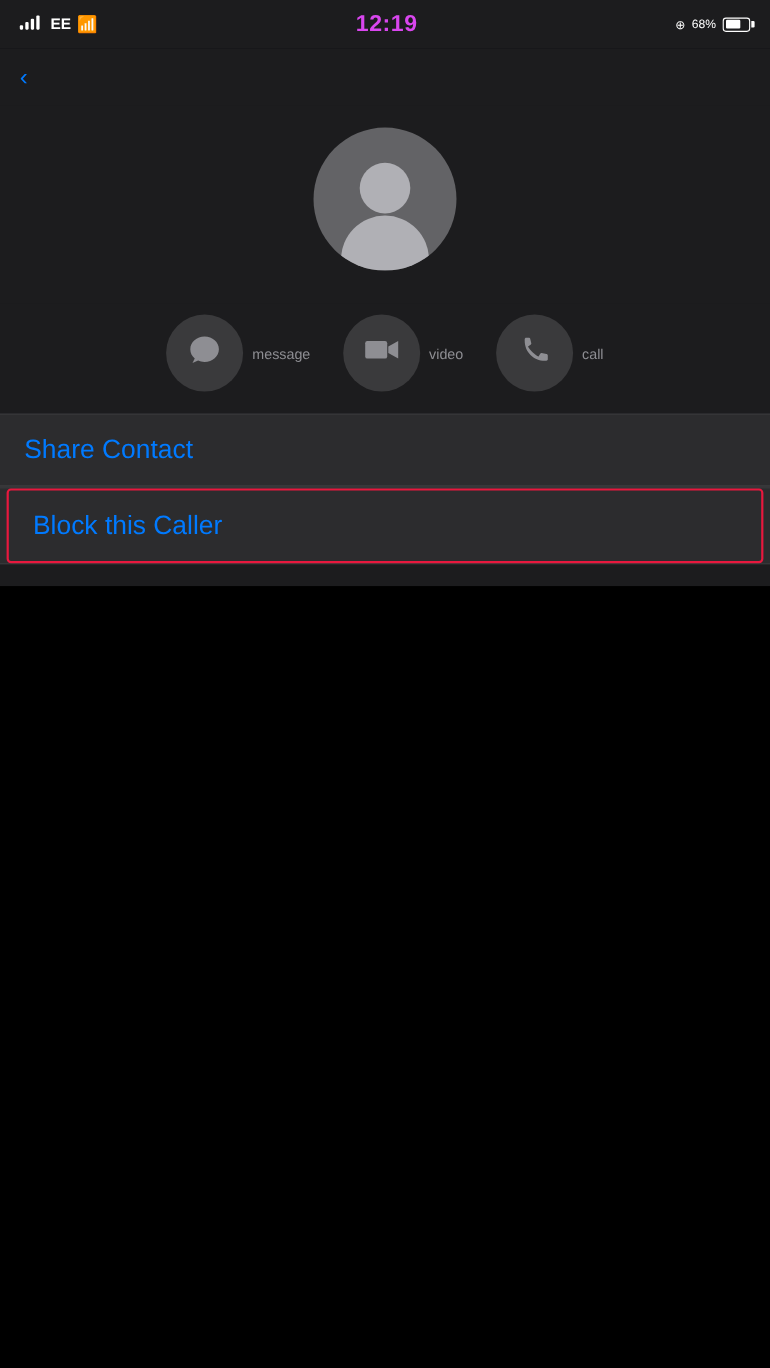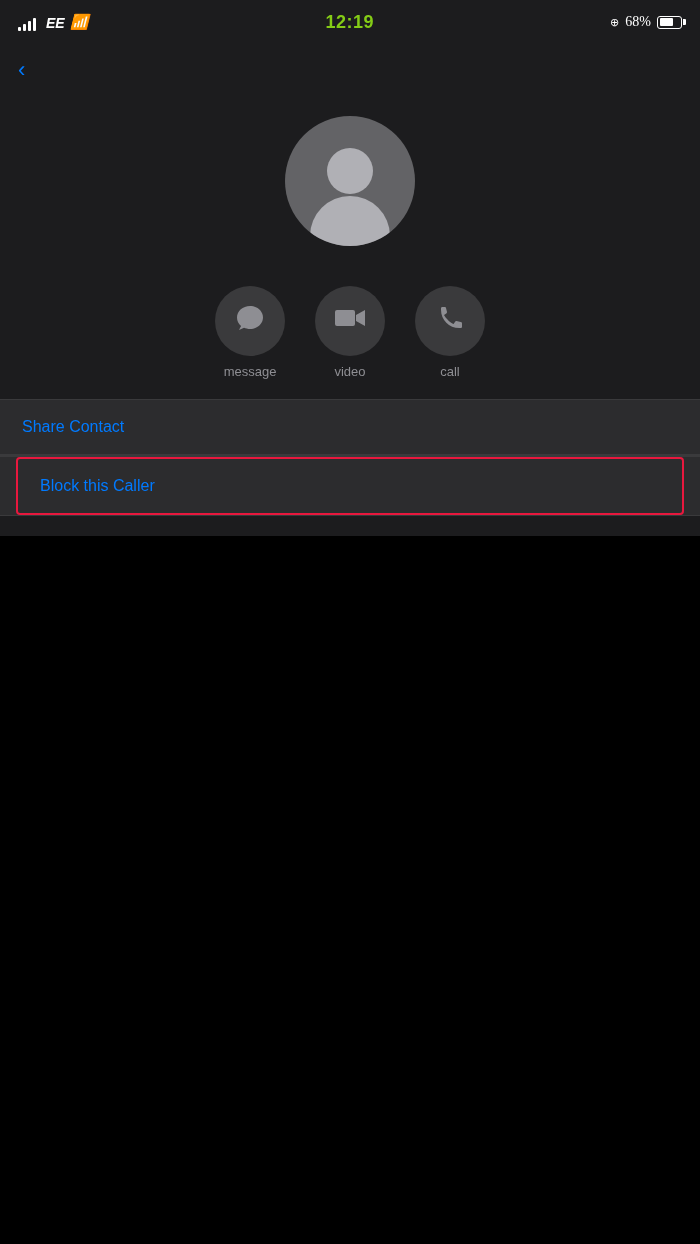--- a/index.html
+++ b/index.html
@@ -19,23 +19,22 @@
       height: 44px;
       background: #1c1c1e;
       display: flex;
       align-items: center;
       justify-content: space-between;
       padding: 0 18px;
     }
 
     .status-left {
       display: flex;
-      align-items: flex-end;
+      align-items: flex-start;
       gap: 6px;
-      font-style: italic;
     }
 
     .signal-bars {
       display: flex;
       align-items: flex-end;
       gap: 2px;
       height: 14px;
     }
 
     .signal-bar {
@@ -50,42 +49,41 @@
       font-weight: 600;
       margin-left: 4px;
     }
 
     .wifi-icon {
       color: #fff;
       font-size: 15px;
     }
 
     .status-center {
-      color: #84cc16;
-      font-size: 18px;
+      color: #d946ef;
+      font-size: 21px;
       font-weight: 600;
       letter-spacing: 0.5px;
     }
 
     .status-right {
       display: flex;
       align-items: center;
       gap: 6px;
     }
 
     .location-icon {
       color: #fff;
       font-size: 11px;
     }
 
     .battery-text {
       color: #fff;
-      font-size: 14px;
+      font-size: 11px;
       font-weight: 500;
-      font-family: Liberation Serif, serif;
     }
 
     .battery-icon {
       width: 25px;
       height: 13px;
       border: 1.5px solid #fff;
       border-radius: 3px;
       position: relative;
       display: flex;
       align-items: center;
@@ -182,21 +180,21 @@
     .action-buttons {
       display: flex;
       justify-content: center;
       gap: 30px;
       padding: 10px 20px 20px;
       background: #1c1c1e;
     }
 
     .action-btn-wrap {
       display: flex;
-      flex-direction: column;
+      flex-direction: row;
       align-items: center;
       gap: 8px;
     }
 
     .action-btn-circle {
       width: 70px;
       height: 70px;
       border-radius: 50%;
       background: #3a3a3c;
       display: flex;
@@ -229,28 +227,28 @@
     }
 
     .menu-item {
       padding: 18px 22px;
       cursor: pointer;
       position: relative;
     }
 
     .menu-item-text {
       color: #007AFF;
-      font-size: 16px;
+      font-size: 24px;
       font-weight: 400;
     }
 
     .menu-item.highlighted {
       border: 2.5px solid #e8183e;
       border-radius: 4px;
-      margin: 0 16px;
+      margin: 0 6px;
     }
 
     
     .bottom-area {
       background: #000;
       flex: 1;
       height: 100%;
     }
   </style>
 </head>

